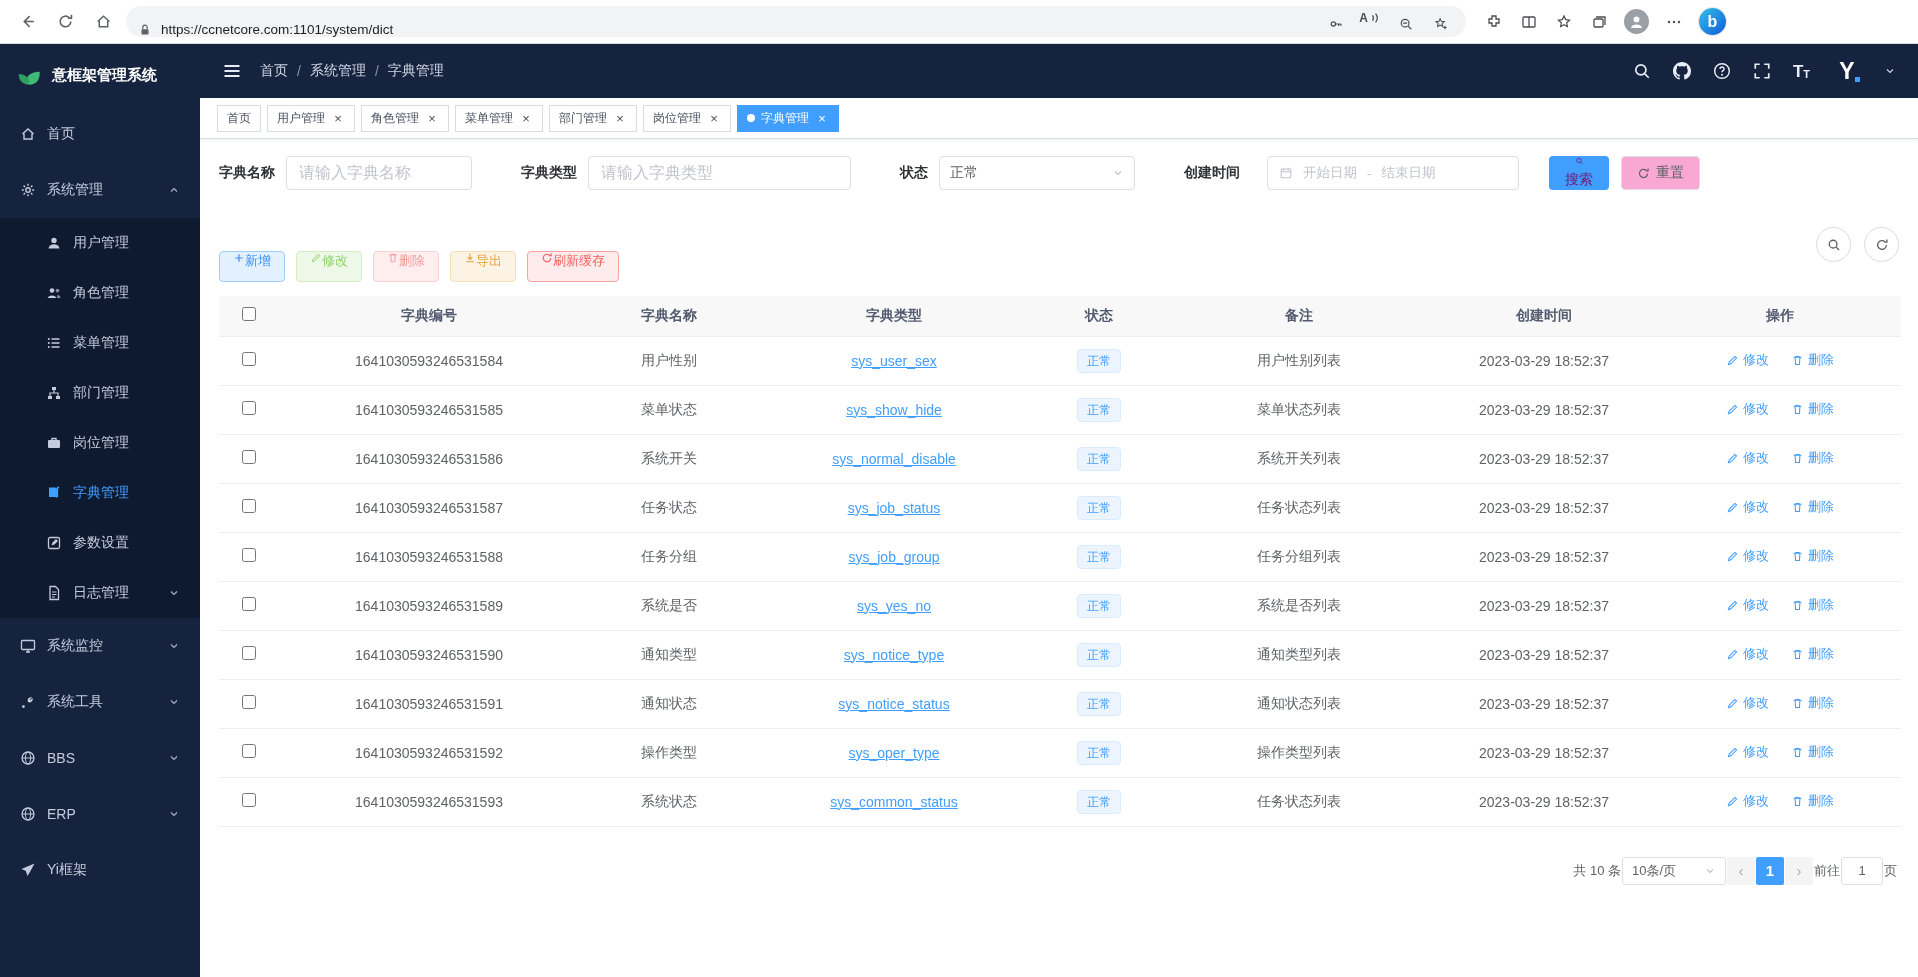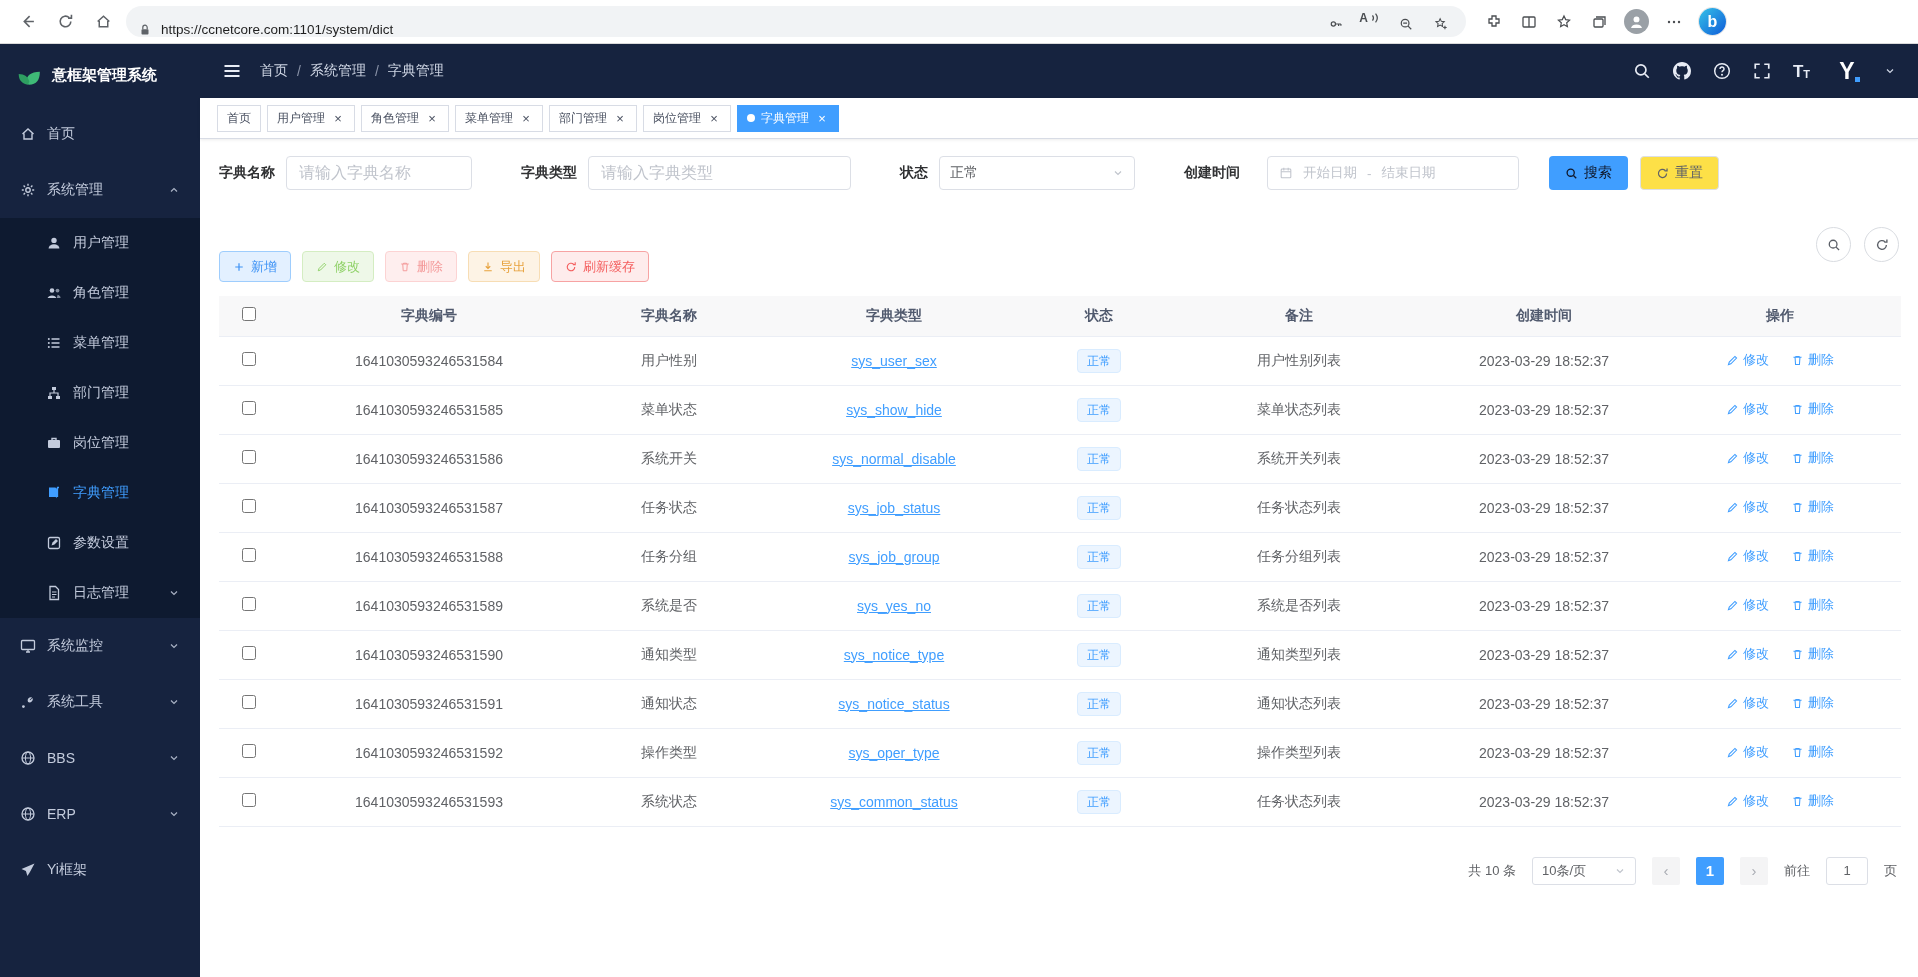--- a/index.html
+++ b/index.html
@@ -76,26 +76,26 @@
   .f-label{font-weight:700;white-space:nowrap;}
   .f-input{height:34px;border:1px solid var(--border);border-radius:4px;padding:0 12px;font-size:16px;color:var(--text);outline:none;}
   .f-input::placeholder{color:#c0c4cc;}
   .w-name{width:186px;} .w-type{width:263px;}
   .f-select{width:196px;height:34px;border:1px solid var(--border);border-radius:4px;display:flex;align-items:center;justify-content:space-between;padding:0 10px;color:var(--text);cursor:pointer;background:#fff;}
   .f-select svg,.page-size svg{width:12px;height:12px;color:#c0c4cc;}
   .f-date{width:252px;height:34px;border:1px solid var(--border);border-radius:4px;display:flex;align-items:center;gap:10px;padding:0 11px;font-size:13.5px;color:#c0c4cc;background:#fff;margin-left:16px;}
   .f-date svg{width:14px;height:14px;color:#c0c4cc;}
   .btn{height:34px;border-radius:4px;border:1px solid transparent;display:inline-flex;align-items:center;gap:6px;padding:0 15px;font-size:14px;cursor:pointer;white-space:nowrap;}
   .btn svg{width:13px;height:13px;}
-  .btn-primary{background:var(--primary);color:#0f172a;}
-  .btn-default{background:#fde047;border-color:var(--border);color:var(--text);}
+  .btn-primary{background:var(--primary);color:#701a75;flex-direction:column;}
+  .btn-default{background:#f9a8d4;border-color:var(--border);color:var(--text);}
   .mr10{margin-right:12px;}
 
   .toolbar{display:flex;align-items:center;gap:11px;margin-bottom:14px;}
-  .btn-sm{height:31px;border-radius:4px;border:1px solid;display:inline-flex;align-items:center;gap:6px;padding:0 13px;font-size:13px;cursor:pointer;white-space:nowrap;margin-top:44px;}
+  .btn-sm{height:31px;border-radius:4px;border:1px solid;display:inline-flex;align-items:flex-start;padding:0 13px;font-size:13px;cursor:pointer;white-space:nowrap;margin-top:44px;}
   .btn-sm svg{width:12px;height:12px;}
   .plain-primary{background:#e3f0ff;border-color:#9ecdfd;color:#3d92f5;}
   .plain-success{background:#eef8e8;border-color:#d4edc2;color:#8fd167;}
   .plain-danger-soft{background:#feeeee;border-color:#fcd3d3;color:#f49a9a;}
   .plain-warning{background:#fdf3e5;border-color:#f7ddb4;color:#e7a23d;}
   .plain-danger{background:#feecec;border-color:#f7a3a3;color:#f45e5e;}
   .tool-circles{margin-left:auto;display:flex;gap:13px;}
   .circle-btn{width:35px;height:35px;border-radius:50%;border:1px solid #d9dce1;background:#fff;color:#5a5e66;display:flex;align-items:center;justify-content:center;cursor:pointer;}
   .circle-btn svg{width:14px;height:14px;}
 
@@ -103,21 +103,21 @@
   .grid{width:100%;border-collapse:collapse;font-size:14px;table-layout:fixed;}
   .grid th{background:#f8f8f9;color:#515a6e;font-weight:700;height:40px;border-bottom:1px solid #ebeef5;text-align:center;}
   .grid td{height:49px;border-bottom:1px solid #ebeef5;color:var(--text);text-align:center;white-space:nowrap;overflow:hidden;}
   .grid input[type=checkbox]{width:14px;height:14px;accent-color:var(--primary);cursor:pointer;}
   .type-link{color:var(--primary);text-decoration:underline;cursor:pointer;}
   .tag-status{display:inline-block;background:#ecf5ff;border:1px solid #d9ecff;color:var(--primary);font-size:12px;line-height:1;padding:5px 9px;border-radius:4px;}
   .op-link{color:var(--primary);display:inline-flex;align-items:center;gap:4px;margin:0 9px;cursor:pointer;font-size:13px;}
   .op-link svg{width:13px;height:13px;}
 
   
-  .pagination{display:flex;justify-content:flex-end;align-items:center;gap:16px;margin-top:30px;font-size:13px;color:var(--text);padding-right:2px;}
+  .pagination{display:flex;justify-content:flex-end;align-items:center;gap:1px;margin-top:30px;font-size:13px;color:var(--text);padding-right:2px;}
   .page-size{width:104px;height:28px;border:1px solid var(--border);border-radius:3px;display:flex;align-items:center;justify-content:space-between;padding:0 9px;cursor:pointer;background:#fff;}
   .page-btn{min-width:28px;height:28px;border-radius:2px;background:#f4f4f5;color:#a8abb2;display:flex;align-items:center;justify-content:center;font-size:15px;cursor:pointer;}
   .page-btn.current{background:var(--primary);color:#fff;font-weight:700;cursor:default;}
   .goto-input{width:42px;height:28px;border:1px solid var(--border);border-radius:3px;text-align:center;font-size:13px;color:var(--text);outline:none;}
 </style>
 </head>
 <body>
 
 <div class="browser">
   <span class="nav-btn">

